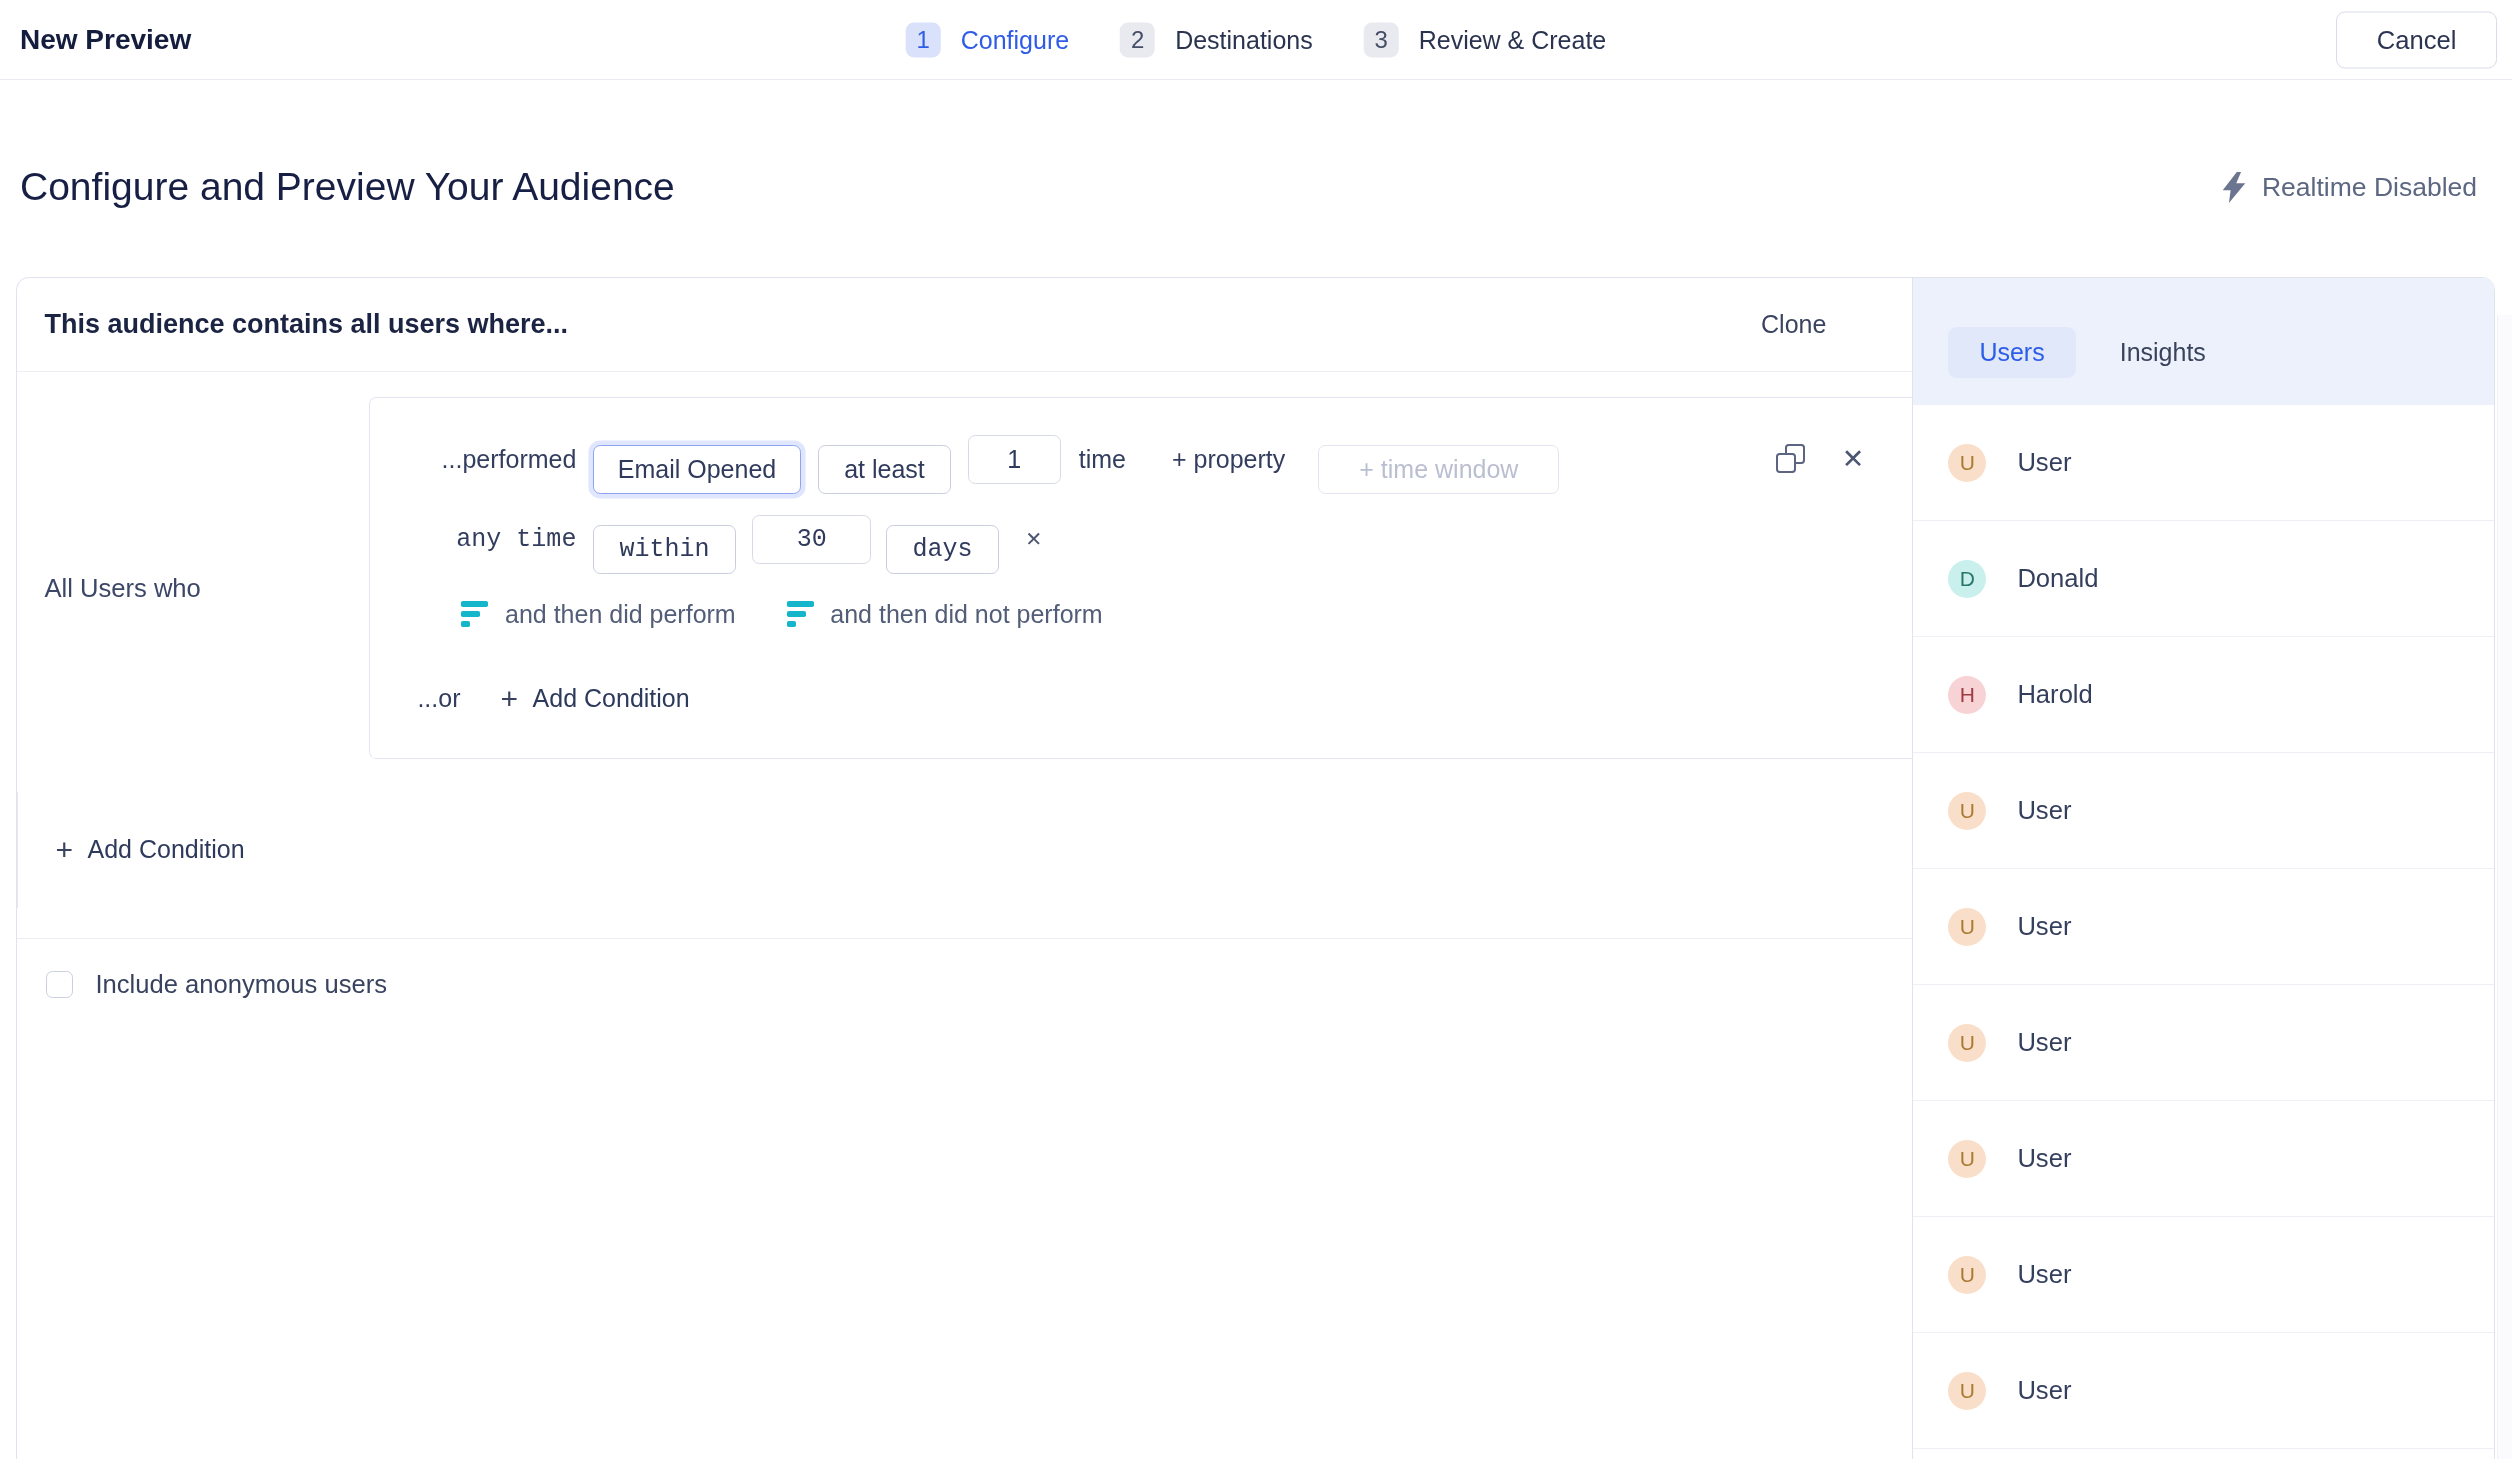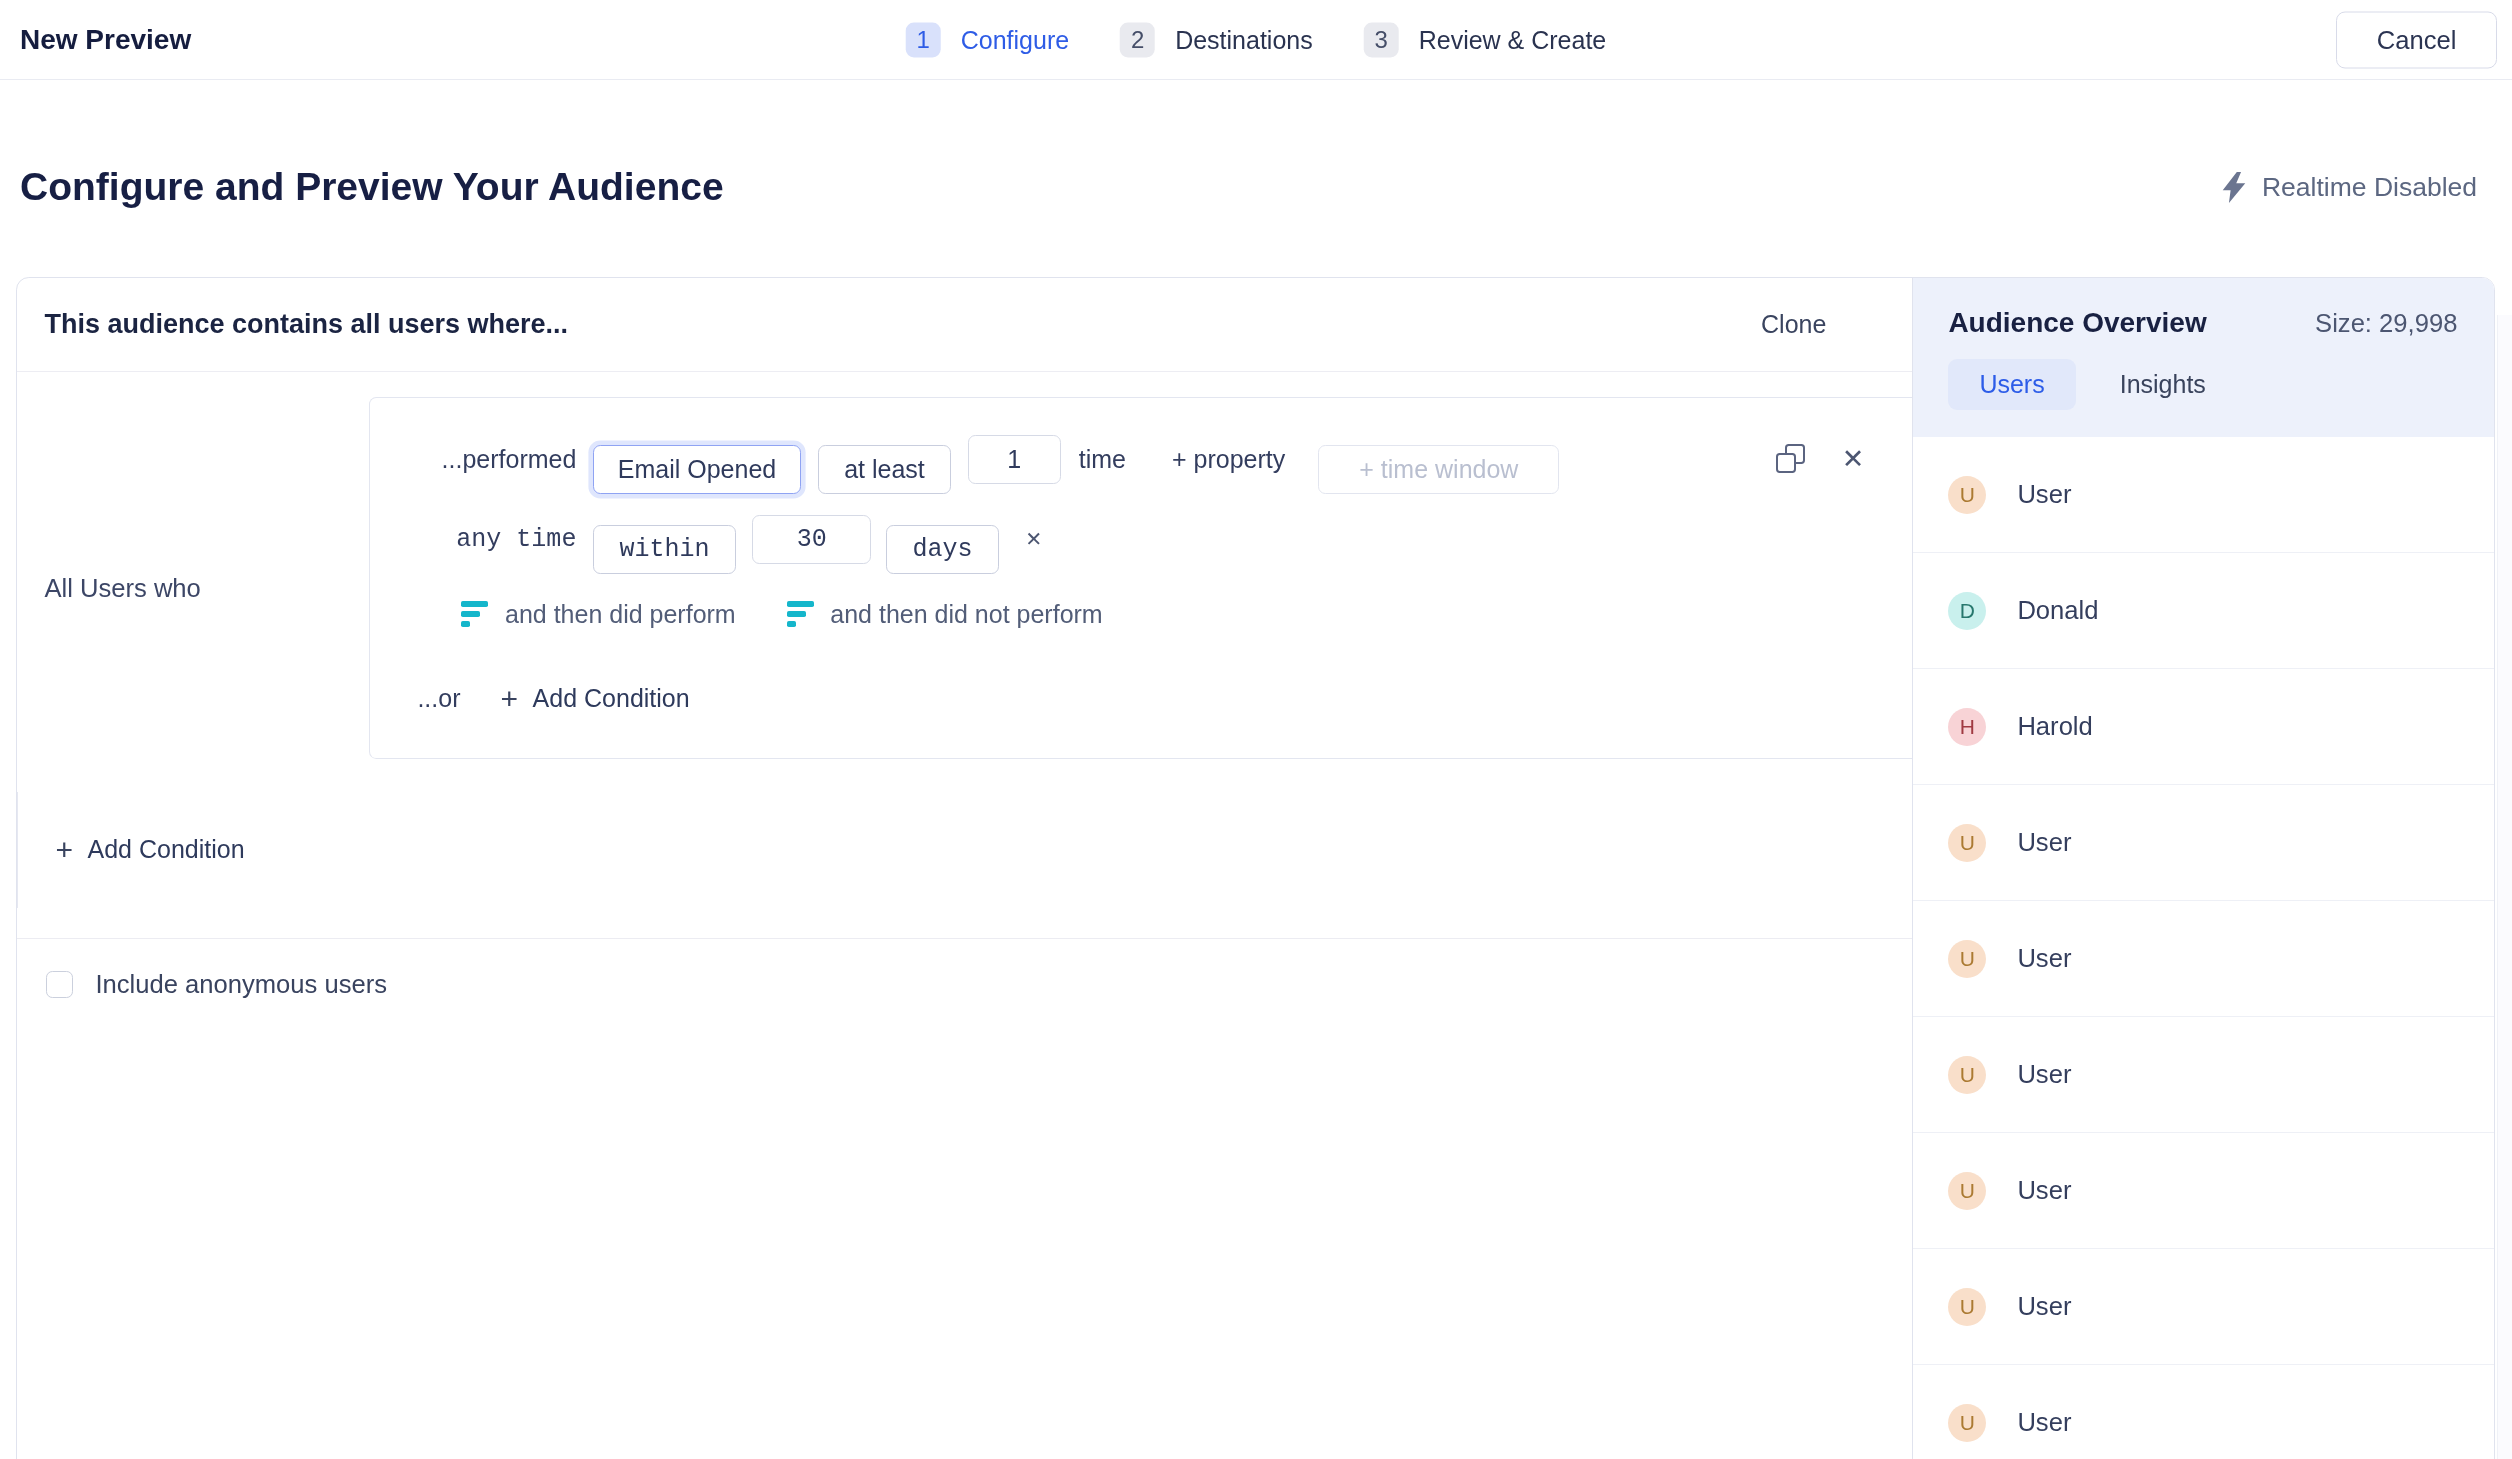--- a/index.html
+++ b/index.html
@@ -20,21 +20,21 @@
   .step.active .step-num { background:#d9e1fb; color:#2e5ce6; }
   .step.active .step-label { color:#2e5ce6; }
   .cancel-btn { position:absolute; right:14.6px; top:50%; transform:translateY(-50%);
                 height:57px; padding:0 40px; background:#fff; border:1.8px solid #d8dbe9;
                 border-radius:9px; font-size:25.6px; color:#2b3452; cursor:pointer;
                 font-family:inherit; }
 
   
   .heading-row { display:flex; justify-content:space-between; align-items:center;
                  margin:85px 35px 0 20px; }
-  .page-title { font-size:39px; font-weight:bold; color:#171f44; }
+  .page-title { font-size:39px; font-weight:normal; color:#171f44; }
   .realtime { display:flex; align-items:center; gap:16.4px; font-size:26.5px; color:#5c6781; }
 
   
   .card { margin:68px 0 0 16.4px; width:2479px; height:1316px; background:#fff;
           border:1.8px solid #e0e3ee; border-radius:12.8px; display:flex; overflow:hidden; }
   .card-left { flex:1; min-width:0; display:flex; flex-direction:column; }
 
   .card-header { height:94px; min-height:94px; border-bottom:1.8px solid #ededf3;
                  display:flex; align-items:center; justify-content:space-between;
                  padding:0 86px 0 27px; }
@@ -229,24 +229,20 @@
 
     <div class="anon-row">
       <span class="checkbox" role="checkbox" aria-checked="false"></span>
       <span class="anon-label">Include anonymous users</span>
     </div>
 
   </div>
 
   <div class="card-right">
     <div class="panel-header">
-      <div class="panel-title-row">
-        <span class="panel-title">Audience Overview</span>
-        <span class="panel-size"><span>Size:</span> <span>29,998</span></span>
-      </div>
       <div class="tabs">
         <span class="tab-users">Users</span>
         <span class="tab-insights">Insights</span>
       </div>
     </div>
     <div class="user-list" id="user-list">
   <div class="user-row">
     <span class="avatar" style="background: rgb(249, 223, 202); color: rgb(171, 122, 50);">U</span>
     <span class="user-name">User</span>
   </div>

